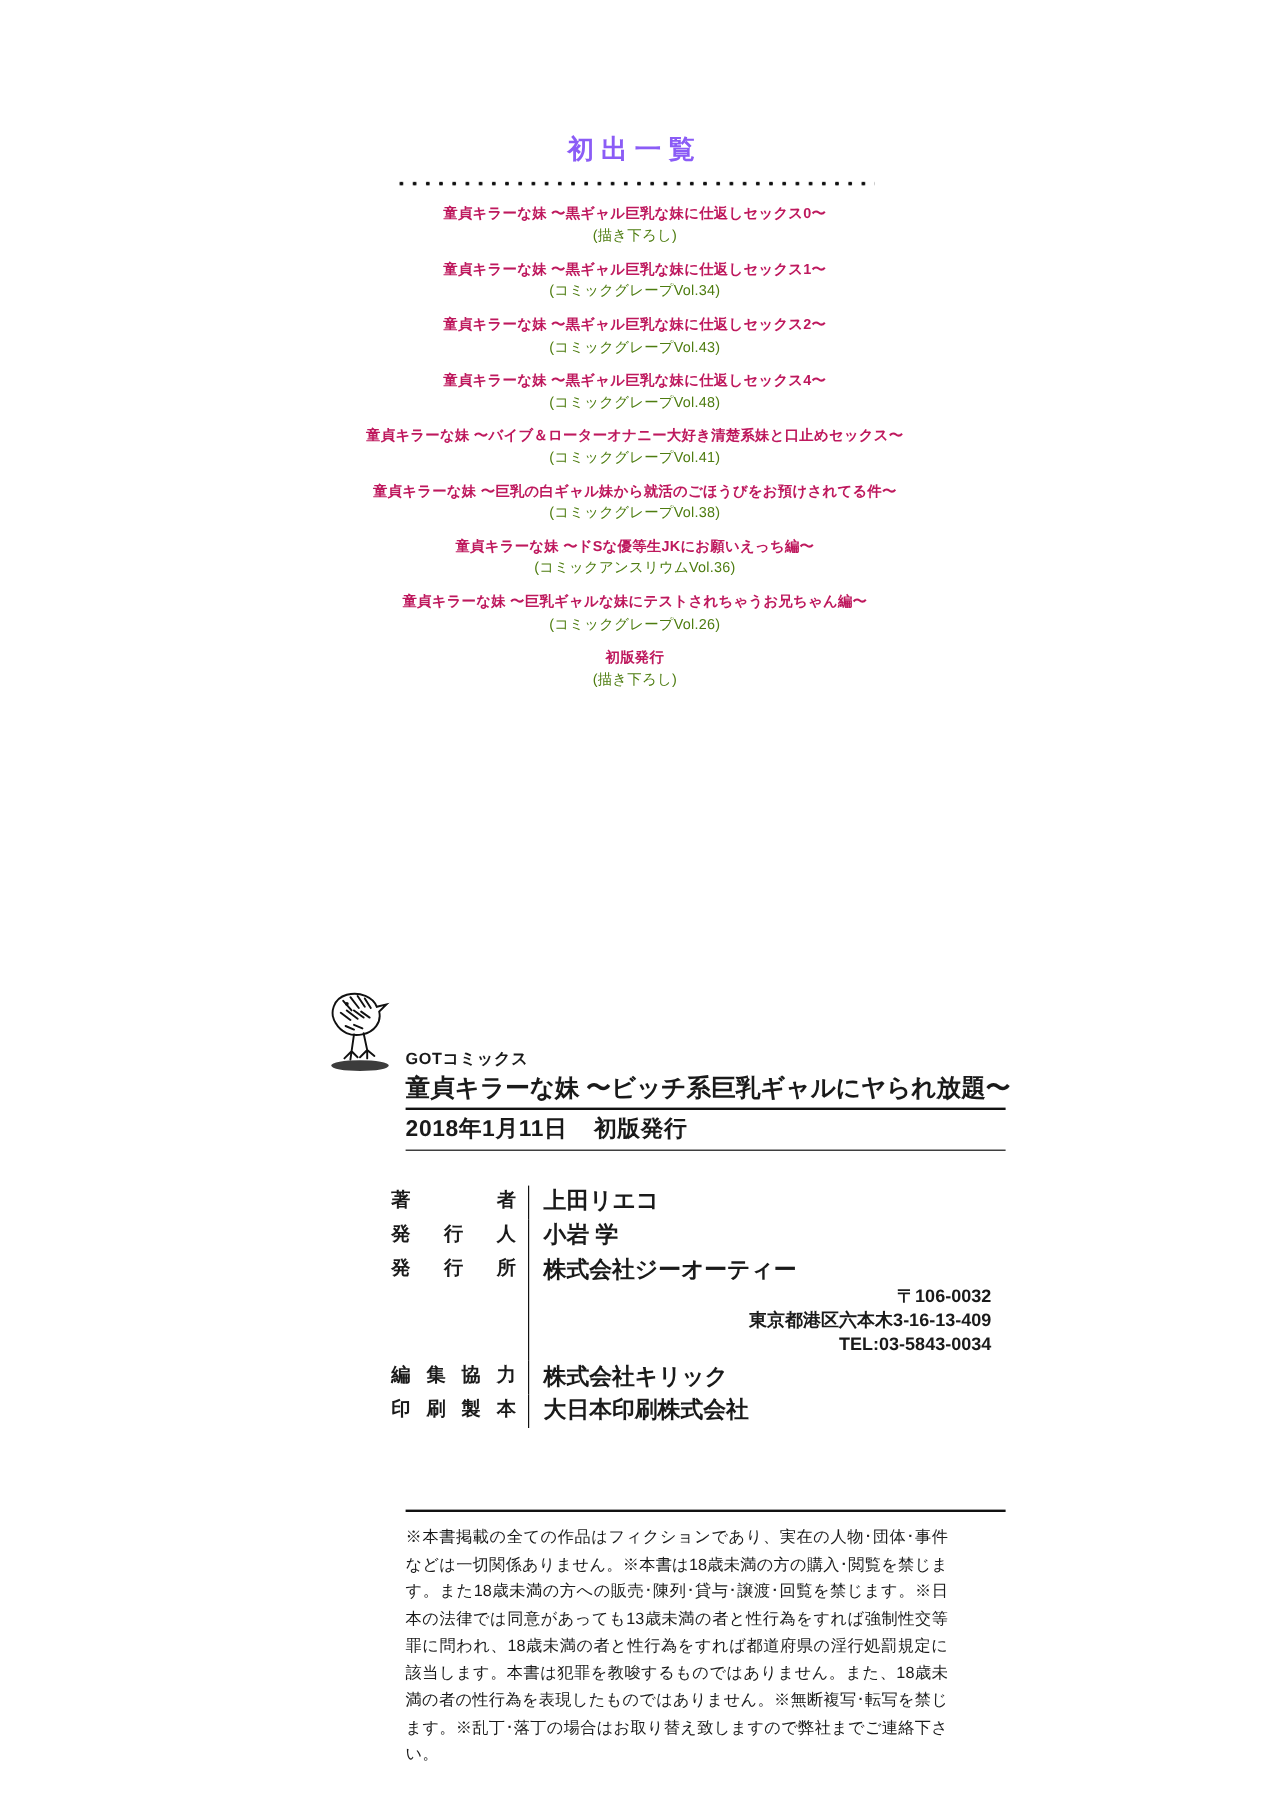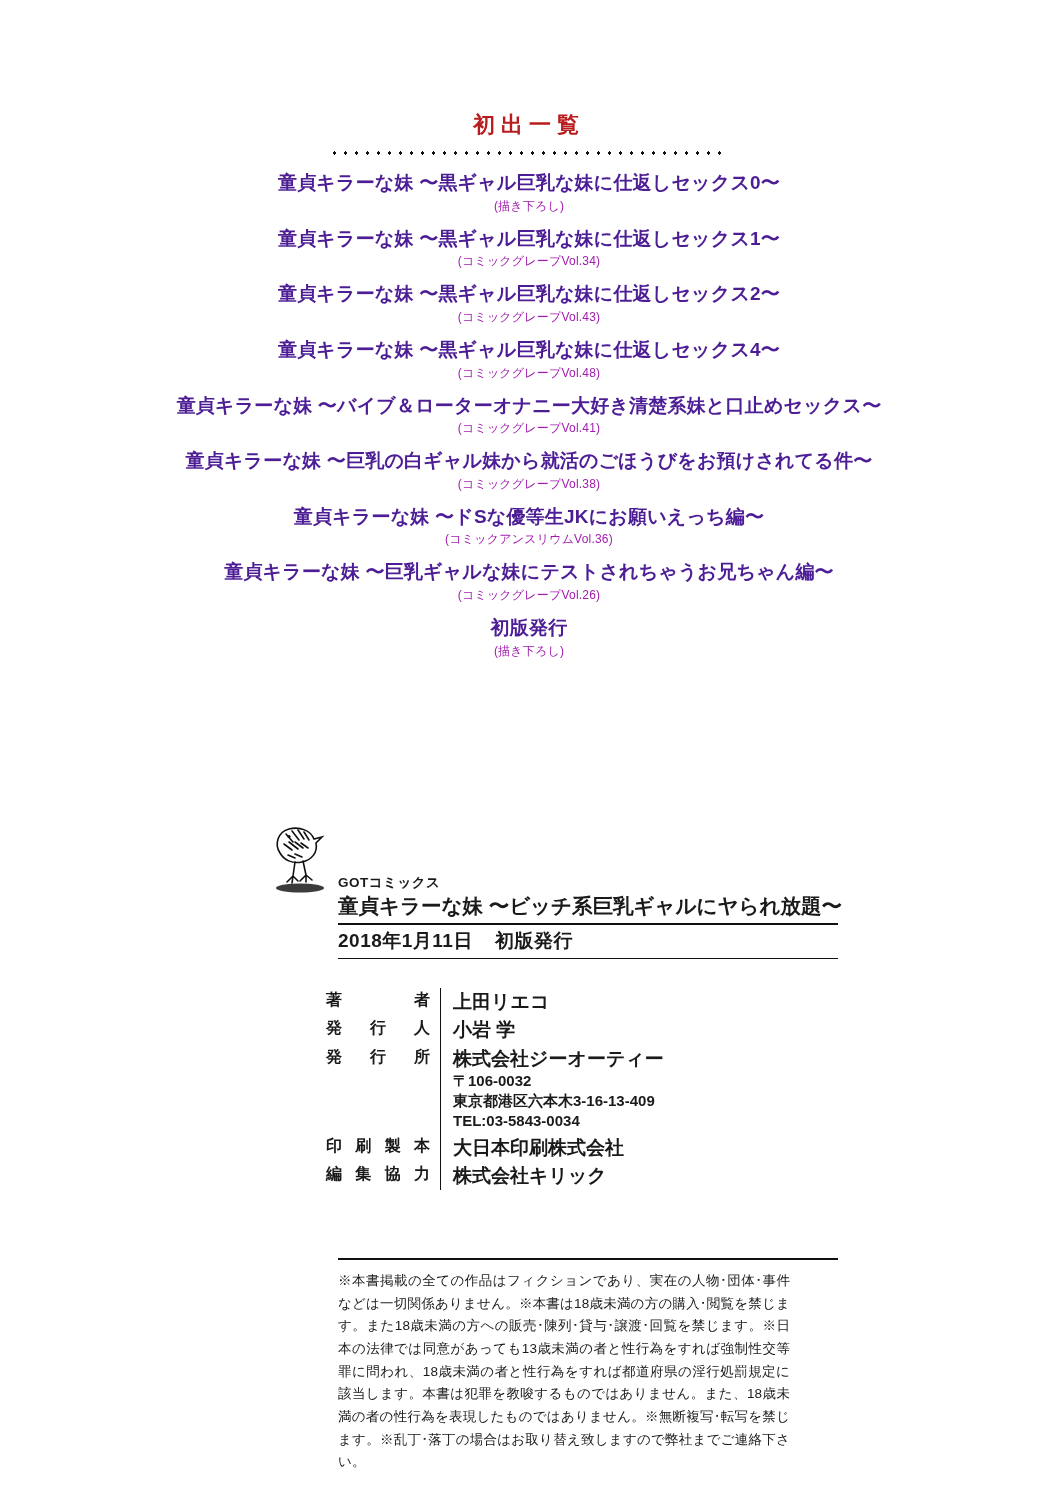--- a/index.html
+++ b/index.html
@@ -28,45 +28,45 @@
     position: absolute;
     top: 110px;
     left: 0;
     width: 1058px;
     text-align: center;
   }
   .credits-title {
     font-size: 22px;
     font-weight: bold;
     letter-spacing: 6px;
-    color: #b91c1c;
+    color: #8b5cf6;
     margin-bottom: 10px;
   }
   .dot-rule {
     width: 400px;
     height: 6px;
     margin: 0 auto 14px auto;
     background-image: radial-gradient(circle, #111 1.6px, transparent 1.7px);
     background-size: 11px 6px;
     background-repeat: repeat-x;
     background-position: 0 center;
   }
   .entry {
     margin-bottom: 11px;
   }
   .entry-title {
-    font-size: 19px;
-    font-weight: bold;
-    color: #4c1d95;
+    font-size: 12px;
+    font-weight: bold;
+    color: #be185d;
     line-height: 1.35;
     letter-spacing: 0.2px;
   }
   .entry-source {
     font-size: 12px;
-    color: #a21caf;
+    color: #4d7c0f;
     margin-top: 2px;
     letter-spacing: 0.2px;
   }
 
   
   .colophon {
     position: absolute;
     top: 828px;
     left: 262px;
     width: 520px;
@@ -151,20 +151,21 @@
     border-left: 1.5px solid #111;
     padding: 2px 0 2px 12px;
     font-size: 19px;
     font-weight: bold;
     line-height: 1.28;
   }
   .staff .value .sub {
     font-size: 15px;
     font-weight: bold;
     line-height: 1.35;
+    text-align: right;
   }
 
   .isbn-block {
     position: absolute;
     left: 76px;
     top: 378px;
     font-size: 14.5px;
     font-weight: bold;
     line-height: 1.5;
     letter-spacing: 0.2px;
@@ -278,29 +279,29 @@
       <tr>
         <td class="label">発行所</td>
         <td class="value">
           <span>株式会社ジーオーティー</span>
           <div class="sub" style="white-space:pre-line">〒106-0032
 東京都港区六本木3-16-13-409
 TEL:03-5843-0034</div>
         </td>
       </tr>
       <tr>
+        <td class="label">編集協力</td>
+        <td class="value">
+          <span>株式会社キリック</span>
+        </td>
+      </tr>
+      <tr>
         <td class="label">印刷製本</td>
         <td class="value">
           <span>大日本印刷株式会社</span>
-        </td>
-      </tr>
-      <tr>
-        <td class="label">編集協力</td>
-        <td class="value">
-          <span>株式会社キリック</span>
         </td>
       </tr>
     </tbody>
       </table>
 
 
     <div class="rule-bottom"></div>
     <div class="disclaimer">※本書掲載の全ての作品はフィクションであり、実在の人物･団体･事件などは一切関係ありません。※本書は18歳未満の方の購入･閲覧を禁じます。また18歳未満の方への販売･陳列･貸与･譲渡･回覧を禁じます。※日本の法律では同意があっても13歳未満の者と性行為をすれば強制性交等罪に問われ、18歳未満の者と性行為をすれば都道府県の淫行処罰規定に該当します。本書は犯罪を教唆するものではありません。また、18歳未満の者の性行為を表現したものではありません。※無断複写･転写を禁じます。※乱丁･落丁の場合はお取り替え致しますので弊社までご連絡下さい。</div>
   </section>
 

